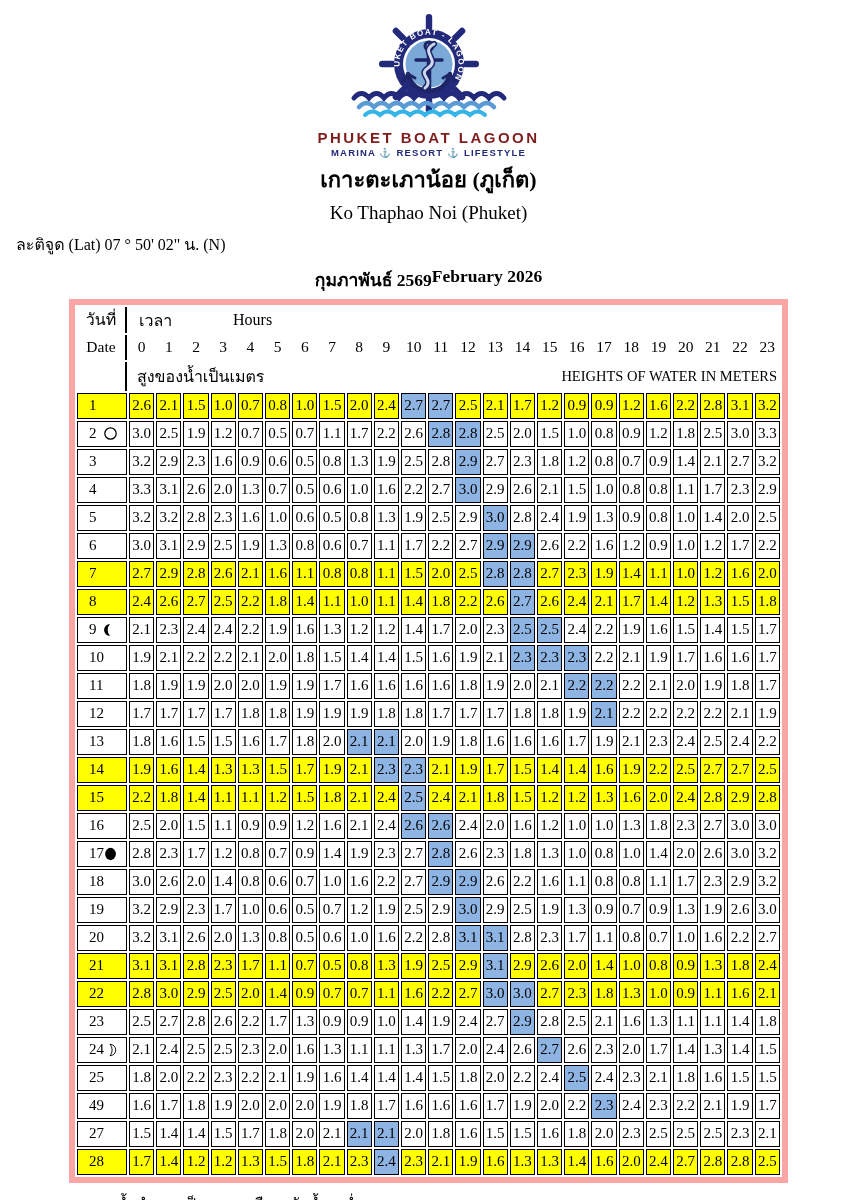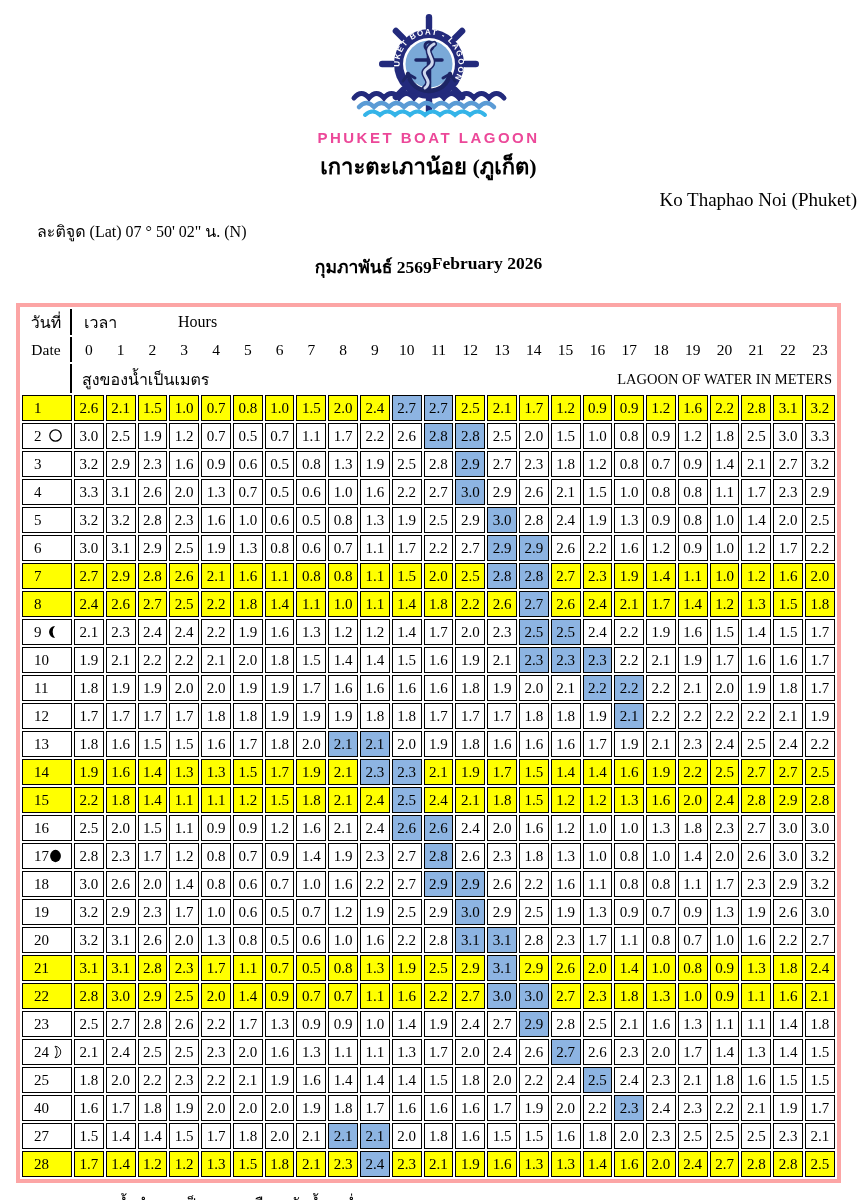--- a/index.html
+++ b/index.html
@@ -2,34 +2,34 @@
 <html><head>
 <meta charset="utf-8">
 <style>
   html,body { margin:0; padding:0; background:#fff; }
   body { width:857px; height:1200px; font-family:"Liberation Serif","DejaVu Serif",serif; color:#000; }
   .page { width:857px; height:1200px; position:relative; overflow:hidden; }
 
   
   .logo { text-align:center; padding-top:8px; line-height:1; }
   .logo-name { font-family:"Liberation Sans",sans-serif; font-weight:bold; font-size:15px;
-               letter-spacing:2.5px; color:#ec4899; margin-top:1px; }
+               letter-spacing:2.5px; color:#7f1d1d; margin-top:1px; }
   .logo-tagline { font-family:"Liberation Sans",sans-serif; font-weight:bold; font-size:9.5px;
                   letter-spacing:1.2px; color:#232a7c; margin-top:3px; }
 
   
   .title-th { text-align:center; font-size:22px; font-weight:bold; margin-top:4px; }
-  .title-en { text-align:right; font-size:19px; margin-top:5px; }
-  .coords { display:flex; justify-content:space-between; padding:0 37px; font-size:16px; margin-top:8px; }
+  .title-en { text-align:center; font-size:19px; margin-top:5px; }
+  .coords { display:flex; justify-content:space-between; padding:0 16px; font-size:16px; margin-top:8px; }
   .month-row { display:flex; justify-content:center; padding:0 37px; font-size:17.5px;
                font-weight:bold; margin-top:9px; }
 
   
-  table { margin:22px auto 0; width:825px; table-layout:fixed;
-          border-collapse:separate; border-spacing:2px; border:4px solid #fca5a5; }
+  table { margin:5px auto 0; width:719px; table-layout:fixed;
+          border-collapse:separate; border-spacing:2px; border:6px solid #fca5a5; }
   col.c-date { width:50px; }
   thead th { font-weight:normal; padding:0; font-size:16px; vertical-align:middle; }
   tr.h1 th { height:26px; }
   tr.h2 th { height:25px; font-size:15.5px; }
   tr.h3 th { height:29px; }
   .hdr-date { border-right:2px solid #000; text-align:center; }
   .hdr-span { position:relative; text-align:right; }
   .hdr-span .lbl-th { position:absolute; left:10px; top:50%; transform:translateY(-50%); }
   .hdr-span .lbl-en { position:absolute; left:104px; top:50%; transform:translateY(-50%); }
   .hdr-units { position:relative; }
@@ -91,20 +91,21 @@
         <path d="M79,66 l-5,7 M79,66 l7,4" stroke-width="3"></path>
         <path d="M121,66 l5,7 M121,66 l-7,4" stroke-width="3"></path>
       </g>
 
       <g fill="none" stroke-linecap="round">
         <path d="M105,36 C90,44 112,52 99,60 C88,67 106,71 96,80" stroke="#1d2566" stroke-width="6"></path>
         <path d="M105,36 C90,44 112,52 99,60 C88,67 106,71 96,80" stroke="#cfd8ee" stroke-width="3"></path>
       </g>
     </svg>
     <div class="logo-name">PHUKET BOAT LAGOON</div>
+    <div class="logo-tagline">MARINA ⚓ RESORT ⚓ LIFESTYLE</div>
   </div>
 
   <div class="title-th">เกาะตะเภาน้อย (ภูเก็ต)</div>
   <div class="title-en">Ko Thaphao Noi (Phuket)</div>
 
   <div class="coords">
     <span>ละติจูด (Lat) 07 ° 50' 02" น. (N)</span>
   </div>
 
   <div class="month-row">
@@ -149,21 +150,21 @@
           <th>19</th>
           <th>20</th>
           <th>21</th>
           <th>22</th>
           <th>23</th>
         </tr>
       <tr class="h3">
         <th class="hdr-date"></th>
         <th class="hdr-units" colspan="24">
           <span class="u-th">สูงของน้ำเป็นเมตร</span>
-          <span class="u-en">LAGOON OF WATER IN METERS</span>
+          <span class="u-en">HEIGHTS OF WATER IN METERS</span>
         </th>
       </tr>
     </thead>
     <tbody id="tideBody">
         <tr>
           <td class="date-cell weekend"><span>1</span></td>
           <td class="weekend">2.6</td>
           <td class="weekend">2.1</td>
           <td class="weekend">1.5</td>
           <td class="weekend">1.0</td>
@@ -846,21 +847,21 @@
           <td class="high">2.5</td>
           <td>2.4</td>
           <td>2.3</td>
           <td>2.1</td>
           <td>1.8</td>
           <td>1.6</td>
           <td>1.5</td>
           <td>1.5</td>
         </tr>
         <tr>
-          <td class="date-cell"><span>40</span></td>
+          <td class="date-cell"><span>49</span></td>
           <td>1.6</td>
           <td>1.7</td>
           <td>1.8</td>
           <td>1.9</td>
           <td>2.0</td>
           <td>2.0</td>
           <td>2.0</td>
           <td>1.9</td>
           <td>1.8</td>
           <td>1.7</td>

